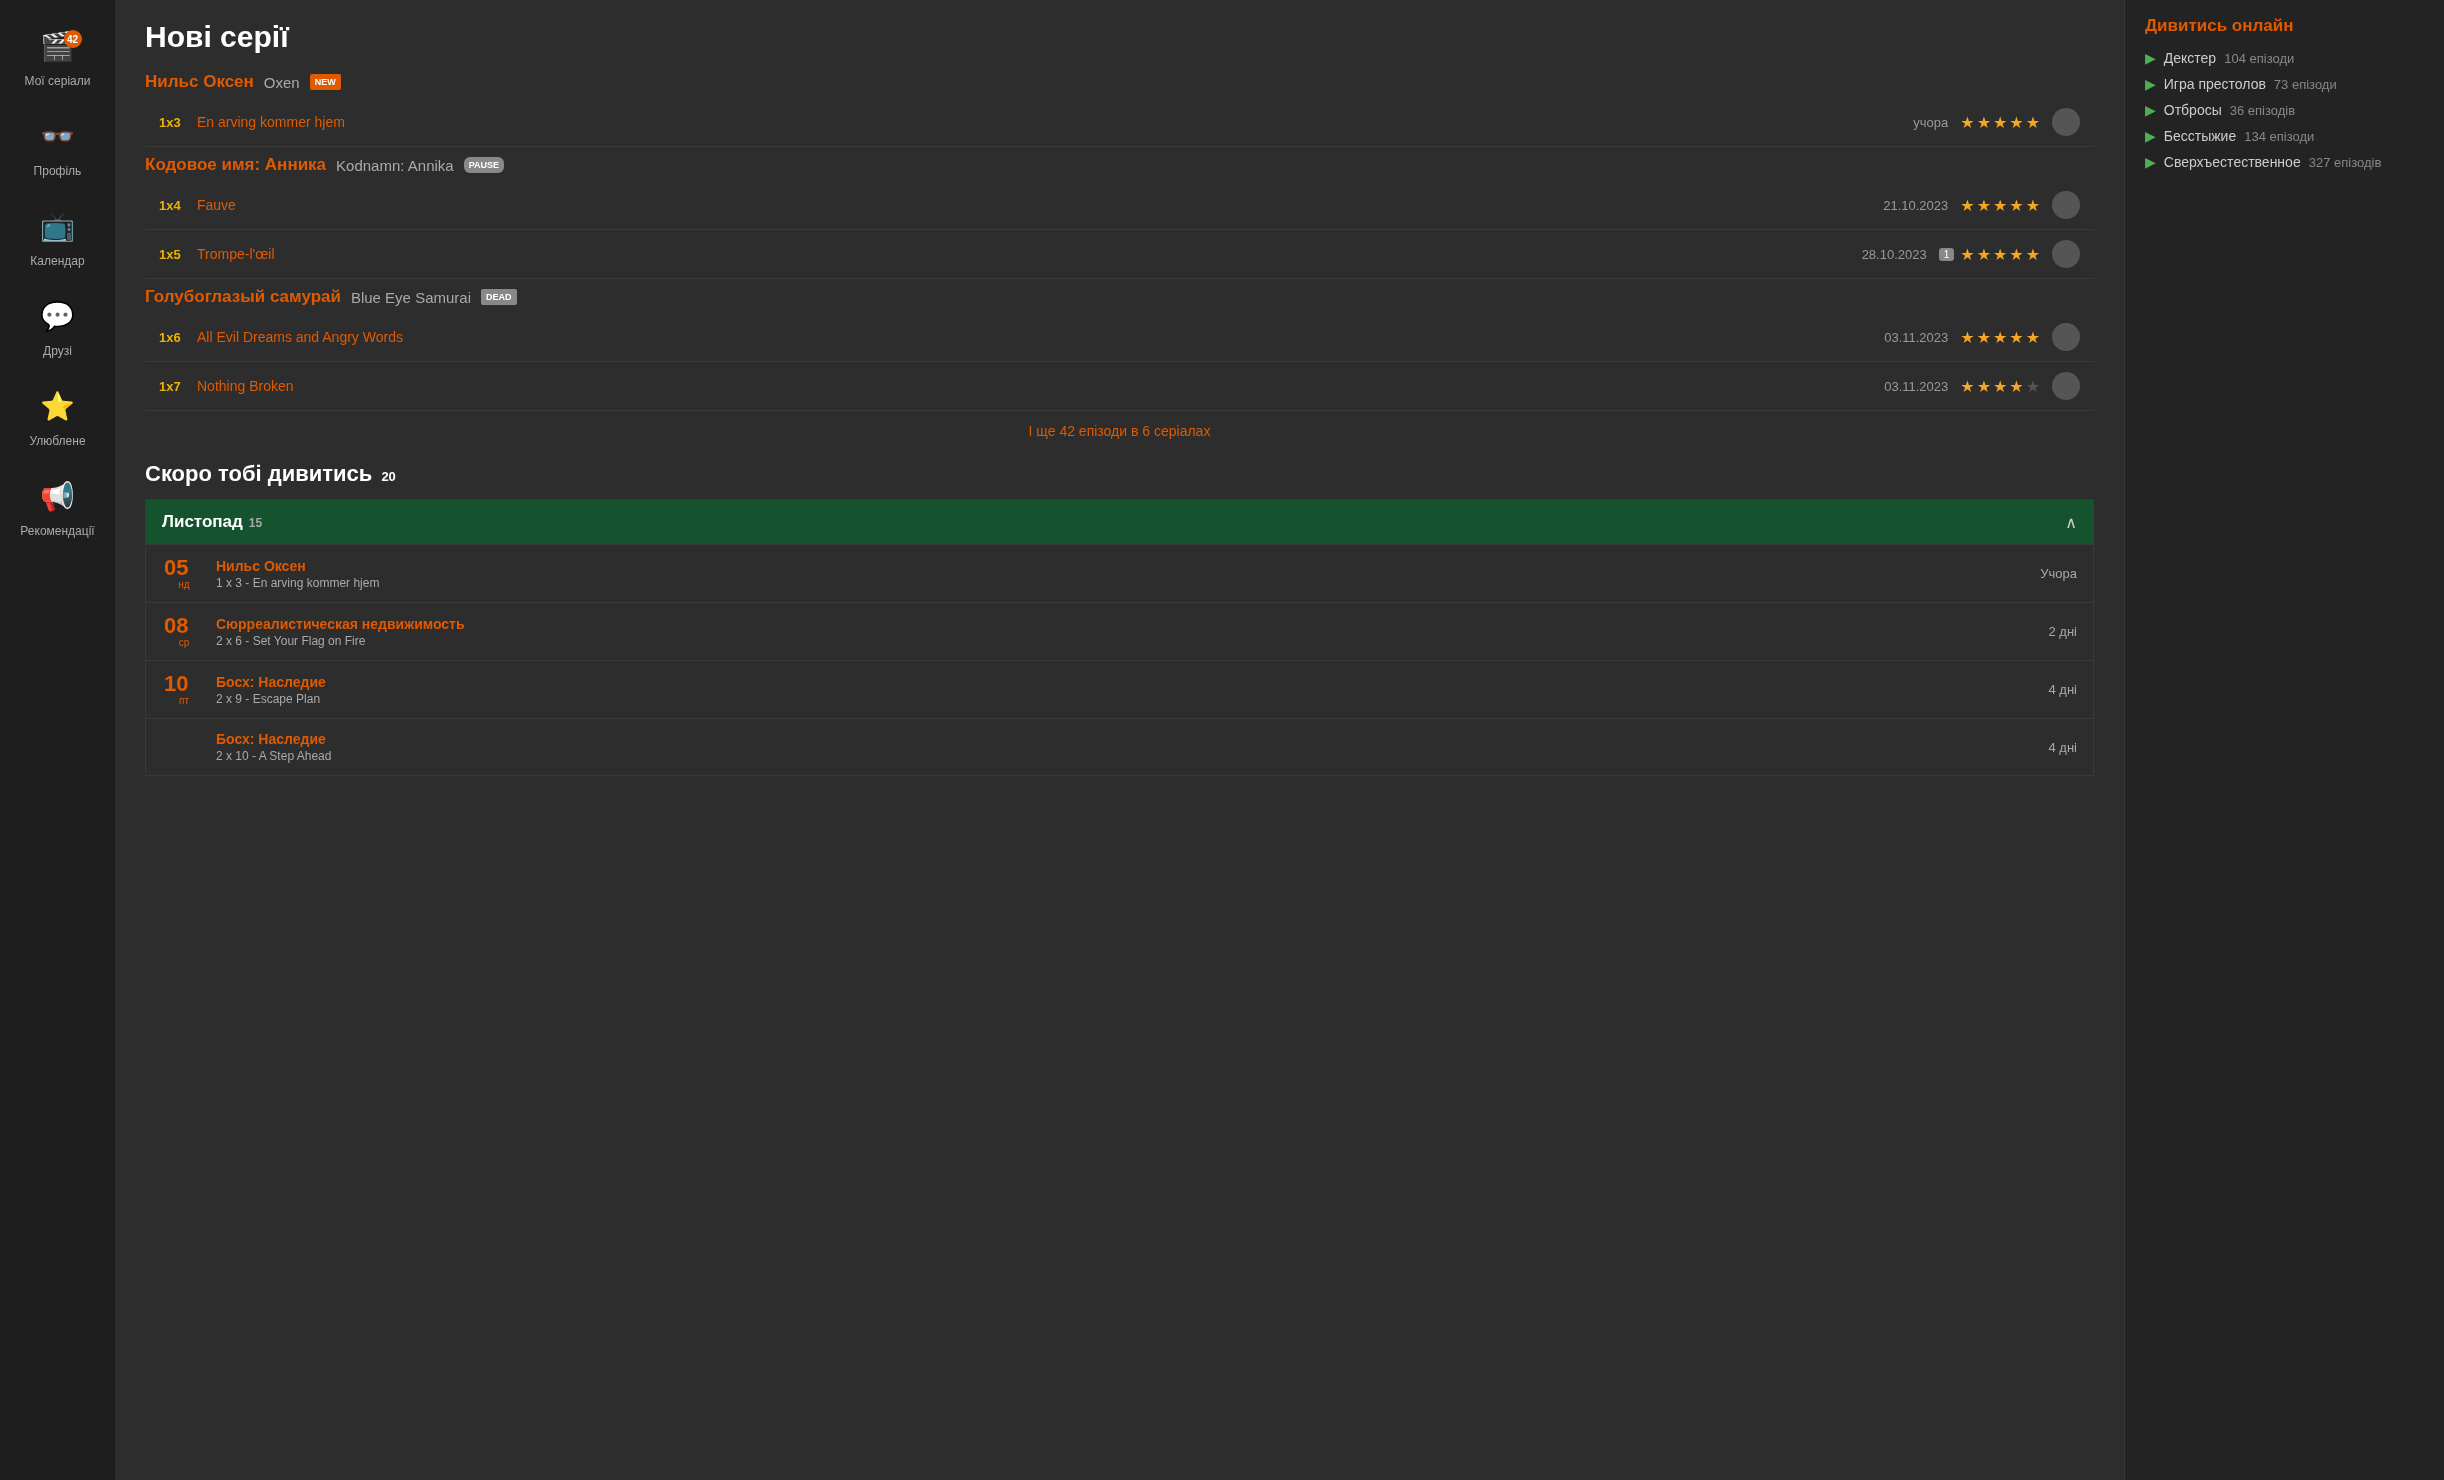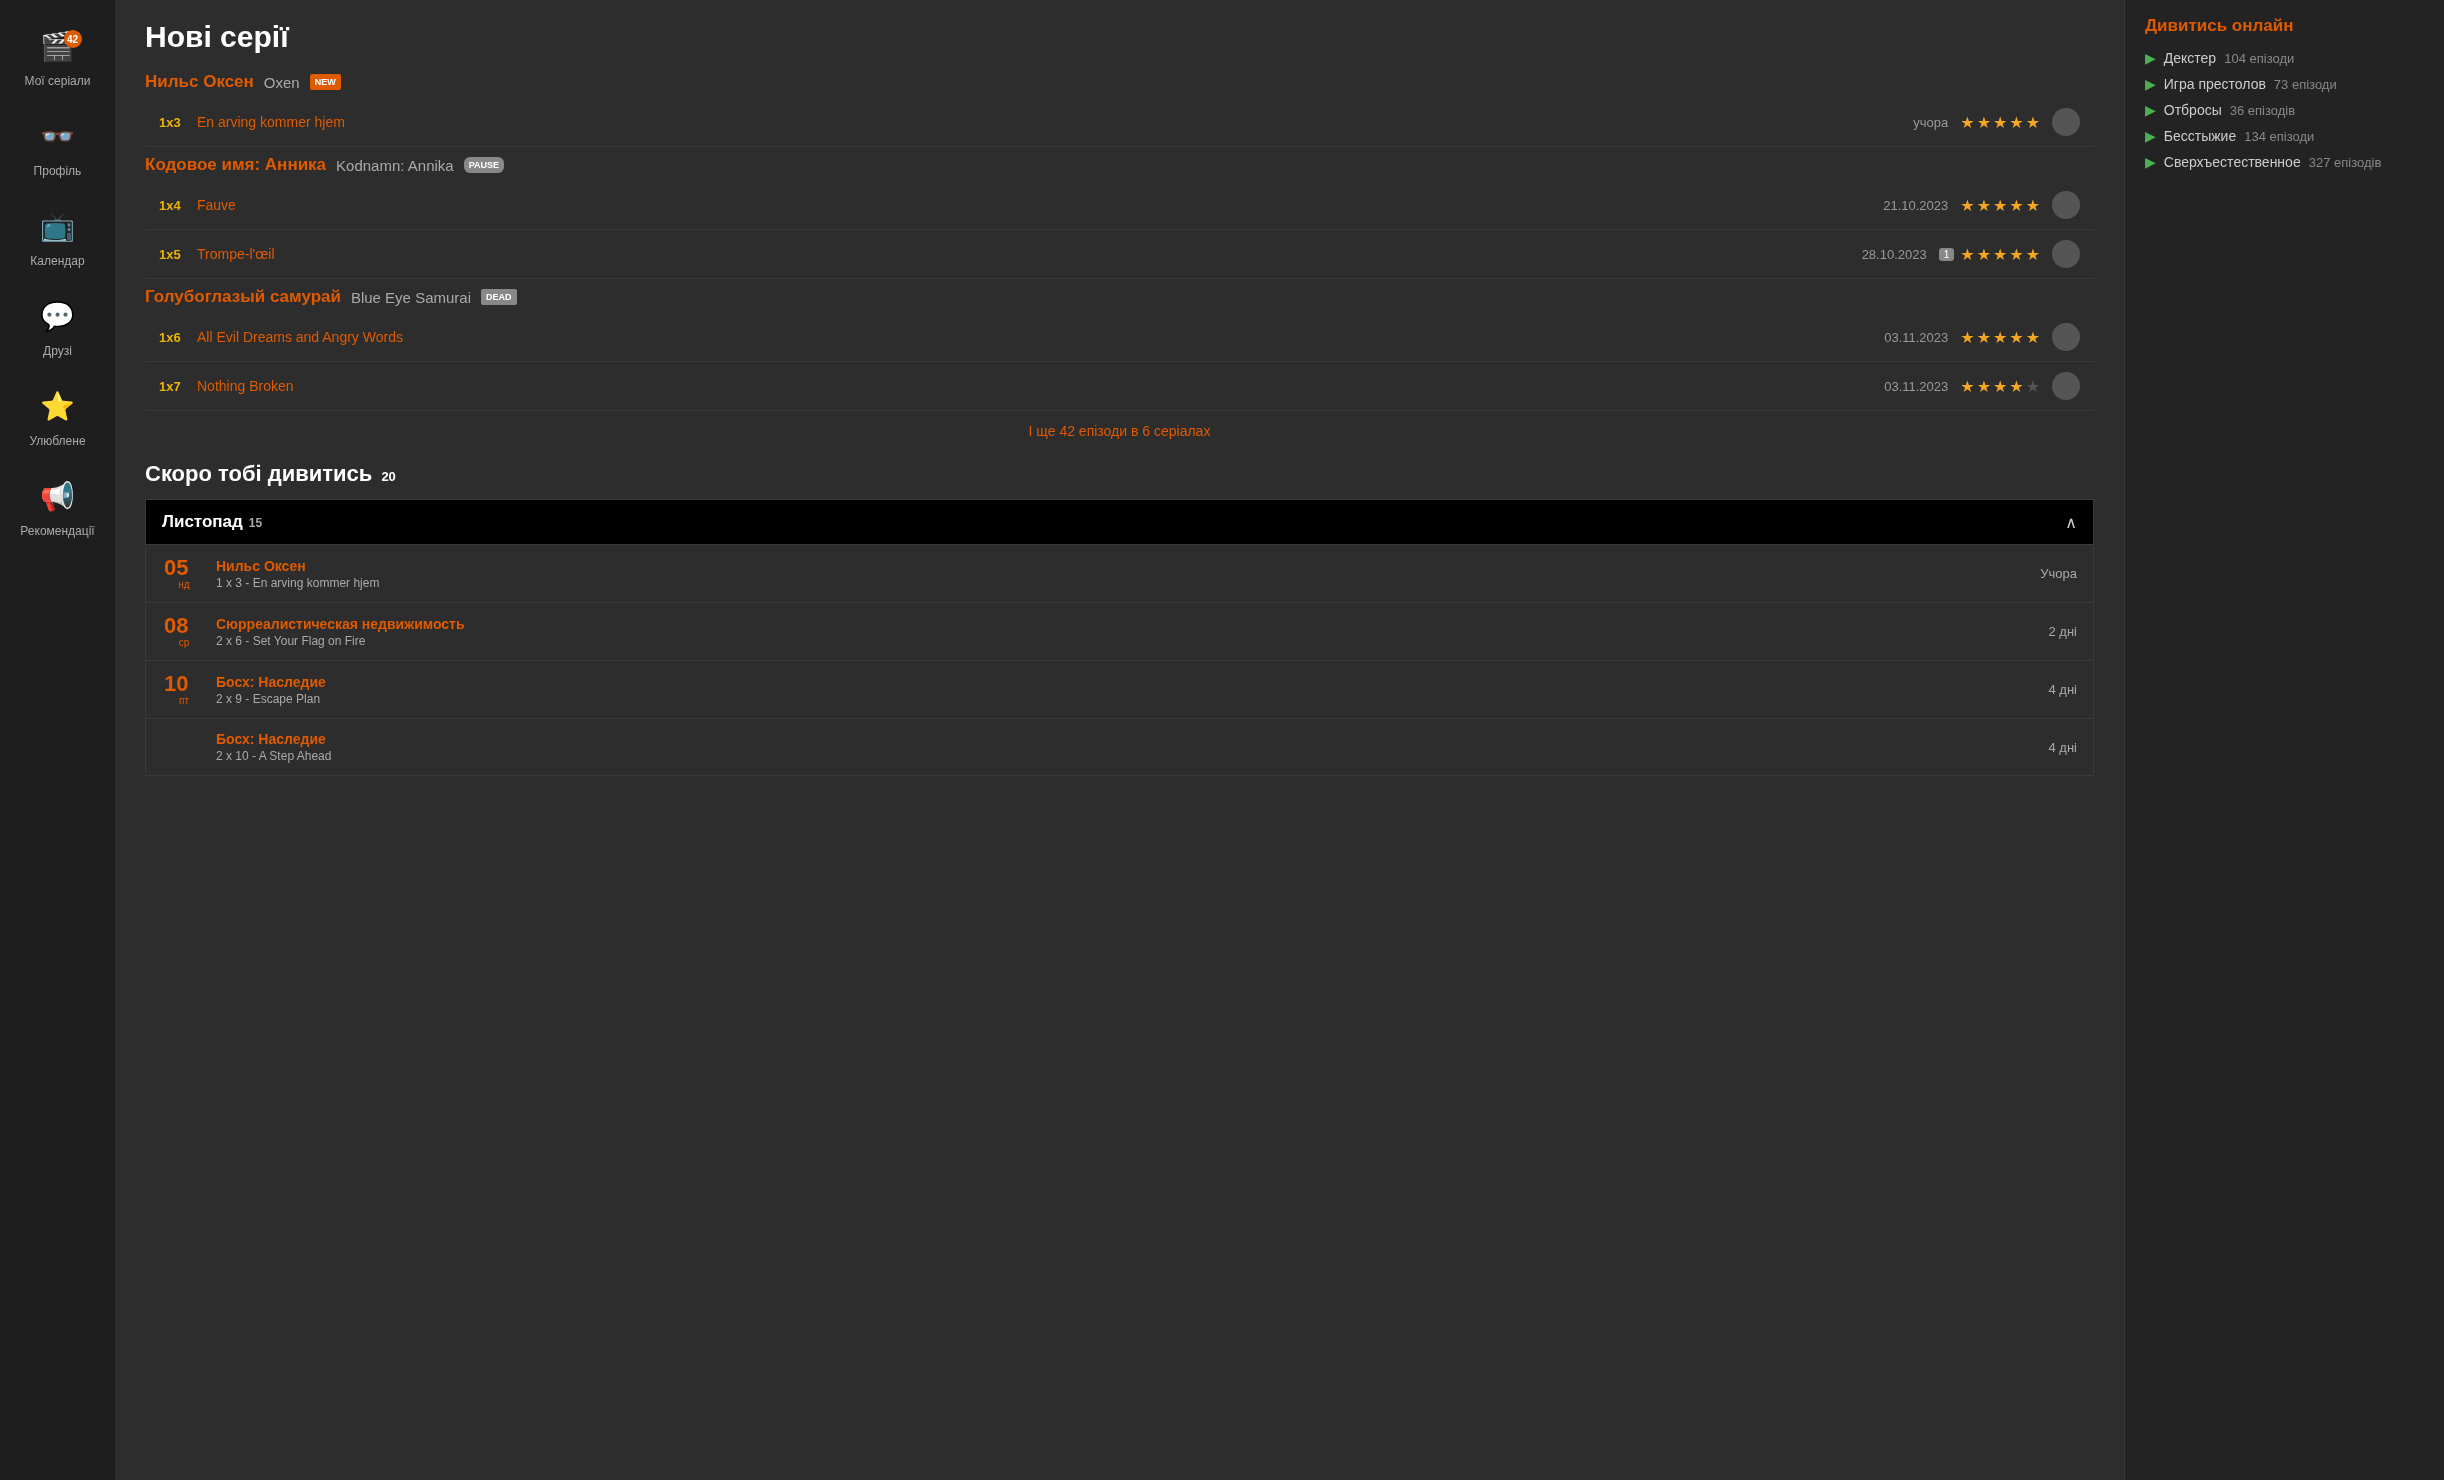--- a/index.html
+++ b/index.html
@@ -177,21 +177,21 @@
 
     
     .month-group {
       border: 1px solid #3a3a3a;
       margin-bottom: 8px;
     }
     .month-header {
       display: flex;
       align-items: center;
       justify-content: space-between;
-      background: #000000;
+      background: #14532d;
       padding: 12px 16px;
       cursor: pointer;
     }
     .month-title {
       font-size: 17px;
       color: #fff;
       font-weight: bold;
       display: flex;
       align-items: baseline;
       gap: 6px;

